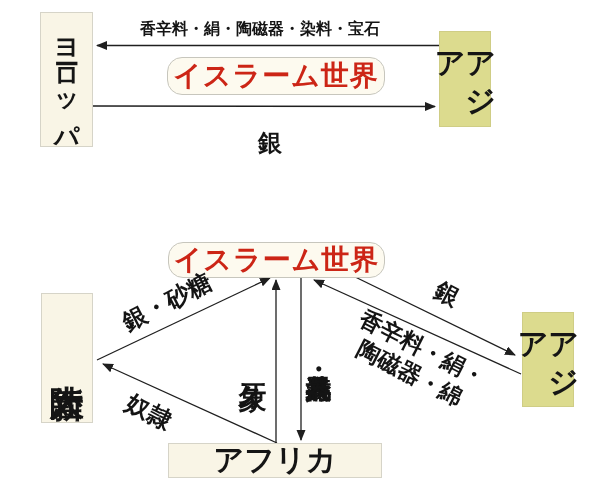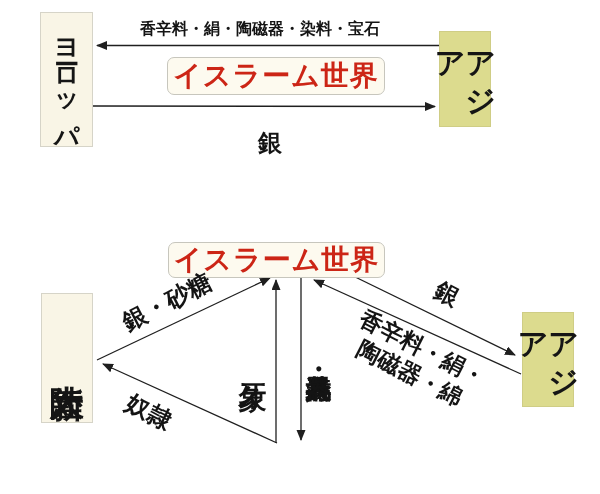--- a/index.html
+++ b/index.html
@@ -4,21 +4,21 @@
 <style>
   html,body{margin:0;padding:0;background:#ffffff;}
   body{font-family:"Liberation Sans","DejaVu Sans",sans-serif;color:#111;}
   .canvas{position:relative;width:600px;height:494px;background:#fff;overflow:hidden;}
   .abs{position:absolute;}
   .node{box-sizing:border-box;display:flex;align-items:center;justify-content:center;
         font-weight:700;color:#151515;line-height:1.02;}
   .cream{background:var(--node_cream,#f9f5e6);border:1px solid var(--border_gray,#d6d4c8);}
   .olive{background:var(--node_olive,#dcdb8e);border:1px solid #cfcd85;}
   .vtext{writing-mode:vertical-rl;text-orientation:mixed;}
-  .islam{background:var(--islam_bg,#fdfaef);border:1.5px solid #c7c6bd;border-radius:7px;
+  .islam{background:var(--islam_bg,#fdfaef);border:1.5px solid #c7c6bd;border-radius:15px;
          color:var(--accent_red,#cc2516);font-weight:700;display:flex;
          align-items:center;justify-content:center;letter-spacing:1px;}
   .edge-label{font-weight:700;white-space:nowrap;color:#141414;}
   .center{transform:translate(-50%,-50%);}
   svg{position:absolute;left:0;top:0;}
   line{stroke:var(--line,#1f1f1f);stroke-width:1.3;}
 </style>
 </head>
 <body>
 
@@ -79,20 +79,23 @@
   </div>
 
   <div class="abs node cream vtext" style="left:41px;top:293px;width:52px;height:130px;font-size:34px;">
     <span>新大陸</span>
   </div>
 
   <div class="abs node olive vtext" style="left:522px;top:312px;width:52px;height:95px;font-size:30px;">
     <span>アジア</span>
   </div>
 
+  <div class="abs node cream" style="left:168px;top:443px;width:214px;height:35px;font-size:30px;">
+    <span>アフリカ</span>
+  </div>
 
   <div class="abs edge-label" style="left:167px;top:302px;font-size:24px;transform:translate(-50%,-50%) rotate(-27deg);">銀・砂糖</div>
 
   <div class="abs edge-label" style="left:149px;top:412px;font-size:24px;transform:translate(-50%,-50%) rotate(27deg);">奴隷</div>
 
   <div class="abs edge-label vtext center" style="left:252px;top:362px;font-size:28px;line-height:1.0;">象牙</div>
 
   <div class="abs edge-label vtext center" style="left:319px;top:355px;font-size:26px;line-height:1.0;">装身具・武器</div>
 
   <div class="abs edge-label" style="left:447px;top:294px;font-size:24px;transform:translate(-50%,-50%) rotate(28deg);">銀</div>

